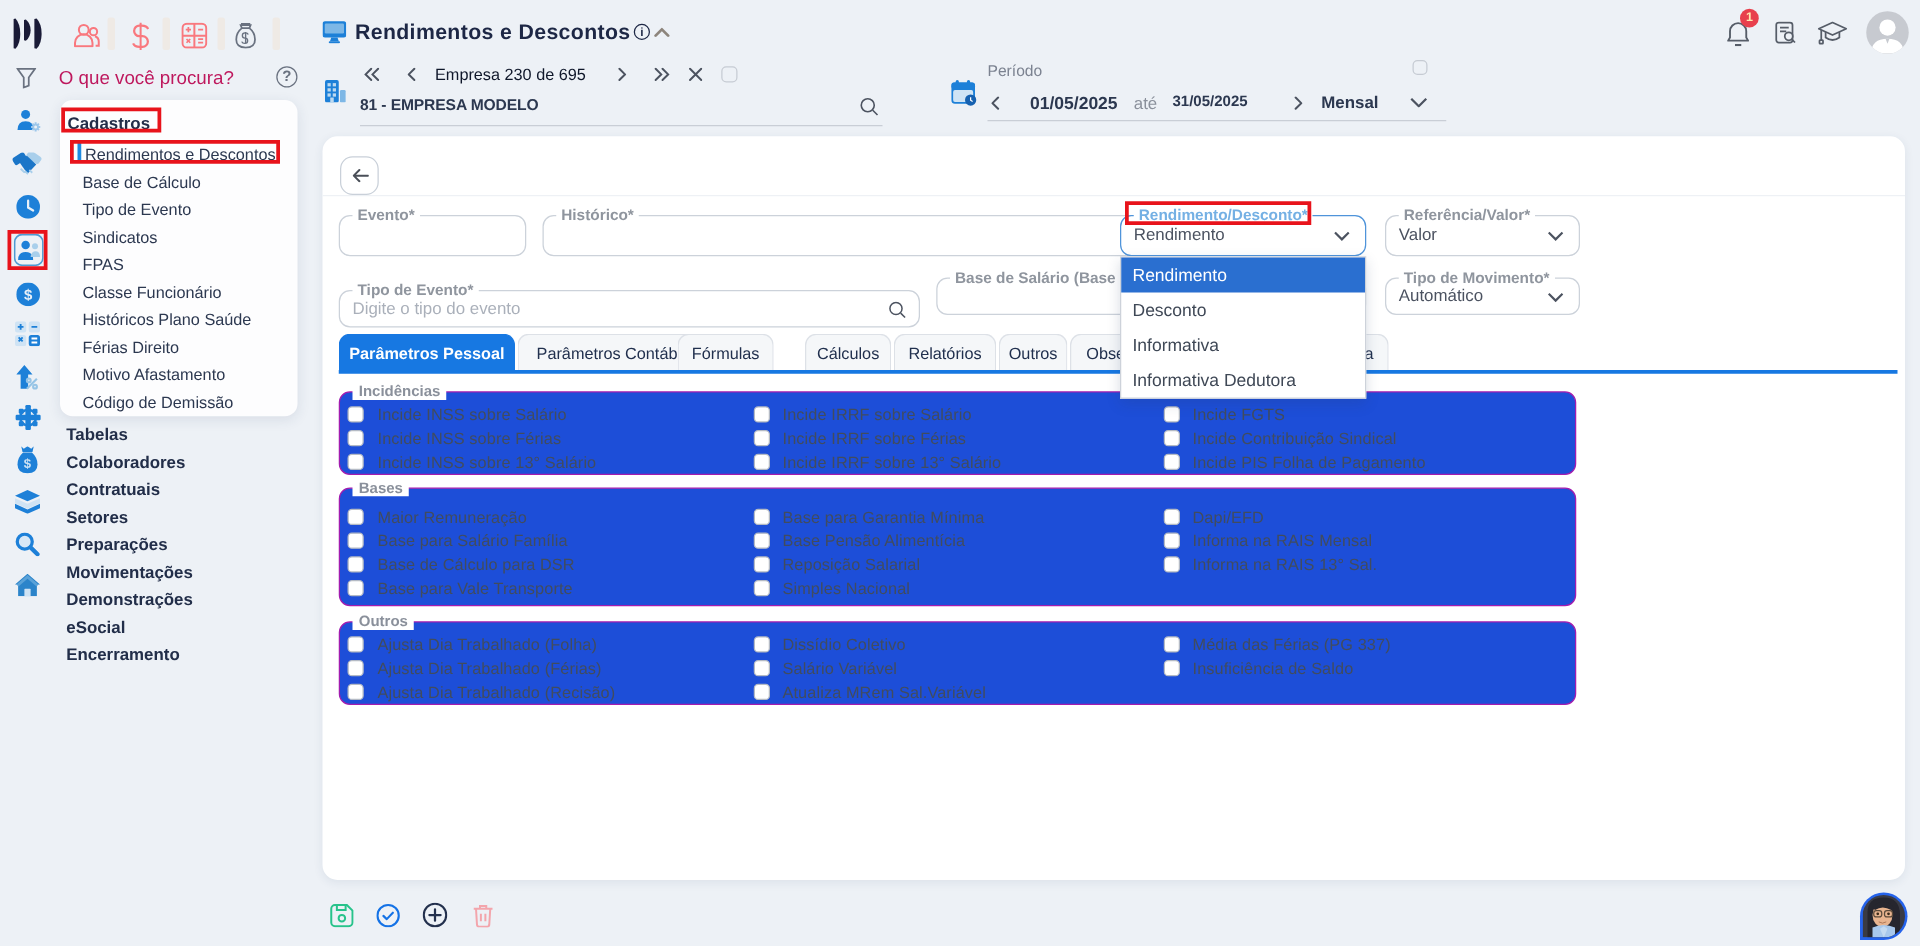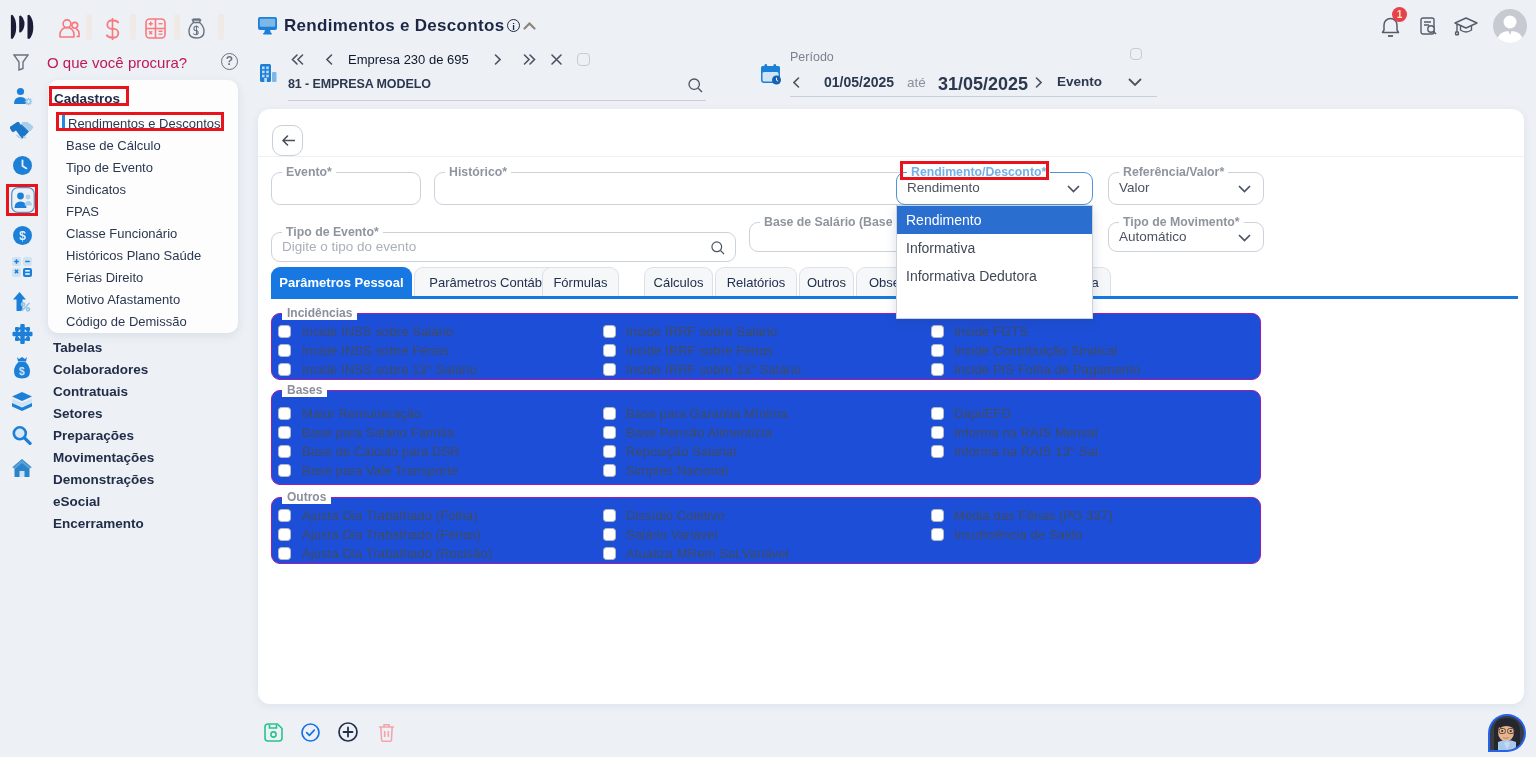--- a/index.html
+++ b/index.html
@@ -275,25 +275,25 @@
     <rect x="12.5" y="0" width="2.6" height="4.5" rx="1.3" fill="#1d80d8"></rect>
     <circle cx="15.5" cy="16" r="4.5" fill="#1661b0"></circle>
     <path d="M15.5 13.8 v2.4 l1.6 1" stroke="#fff" stroke-width="1" fill="none"></path>
   </svg>
   <div class="abs" style="left:790px; top:50px; font-size:12.5px; color:#7b8290;">Período</div>
   <svg class="abs" style="left:793px; top:77px;" width="7" height="11" viewBox="0 0 7 11" fill="none" stroke="#4c5360" stroke-width="1.6" stroke-linecap="round">
       <path d="M5.5 1 L1 5.5 5.5 10"></path>
     </svg>
   <div class="abs" style="left:824px; top:74px; font-size:14px; font-weight:bold; color:#2c3850;">01/05/2025</div>
   <div class="abs" style="left:907px; top:75px; font-size:13.5px; color:#8a909b;">até</div>
-  <div class="abs" style="left:938px; top:74px; font-size:18px; font-weight:bold; color:#2c3850;">31/05/2025</div>
+  <div class="abs" style="left:938px; top:74px; font-size:12px; font-weight:bold; color:#2c3850;">31/05/2025</div>
   <svg class="abs" style="left:1035px; top:77px;" width="7" height="11" viewBox="0 0 7 11" fill="none" stroke="#4c5360" stroke-width="1.6" stroke-linecap="round">
       <path d="M1.5 1 L6 5.5 1.5 10"></path>
     </svg>
-  <div class="abs" style="left:1057px; top:74px; font-size:13.5px; font-weight:bold; color:#2c3850;">Evento</div>
+  <div class="abs" style="left:1057px; top:74px; font-size:13.5px; font-weight:bold; color:#2c3850;">Mensal</div>
   <svg class="abs" style="left:1128px; top:78px;" width="14" height="8" viewBox="0 0 14 8" fill="none" stroke="#4c5360" stroke-width="1.8">
     <path d="M1 1 L7 7 13 1"></path>
   </svg>
   <div class="abs" style="left:1130px; top:48px; width:12px; height:12px; border:1.5px solid #c6cbd3; border-radius:4px; background:#edf1f6;"></div>
   <div class="abs" style="left:790px; top:96px; width:367px; height:1px; background:#c9ced6;"></div>
 </div>
 
 <div class="abs" id="maincard" style="left:258px; top:109px; width:1266px; height:595px; background:#fff; border-radius:12px; box-shadow:0 2px 8px rgba(40,60,100,0.08);"></div>
 <div id="cardcontent">
 
@@ -419,20 +419,21 @@
     <div class="cklabel" style="left:626px; top:546px;">Atualiza MRem Sal.Variável</div>
   <div class="chk" style="left:931px; top:509px;"></div>
     <div class="cklabel" style="left:954px; top:508px;">Média das Férias (PG 337)</div>
   <div class="chk" style="left:931px; top:528px;"></div>
     <div class="cklabel" style="left:954px; top:527px;">Insuficiência de Saldo</div>
 </div>
 
 <div id="dropdown">
   <div class="abs" style="left:896px; top:205px; width:197px; height:114px; background:#fff; border:1px solid #cdd2da; box-shadow:0 4px 10px rgba(40,60,100,0.18); z-index:30;">
     <div style="height:28px; background:#2a6fd0; color:#fff; font-size:14px; line-height:28px; padding-left:9px;">Rendimento</div>
+    <div style="height:28px; color:#3f4856; font-size:14px; line-height:28px; padding-left:9px;">Desconto</div>
     <div style="height:28px; color:#3f4856; font-size:14px; line-height:28px; padding-left:9px;">Informativa</div>
     <div style="height:28px; color:#3f4856; font-size:14px; line-height:28px; padding-left:9px;">Informativa Dedutora</div>
   </div>
 </div>
 
 <div id="bottomicons">
 
   <svg class="abs" style="left:264px; top:723px;" width="19" height="19" viewBox="0 0 19 19" fill="none" stroke="#27c38b" stroke-width="1.6">
     <path d="M1 4 a3 3 0 0 1 3 -3 h9.5 L18 5.5 V15 a3 3 0 0 1 -3 3 H4 a3 3 0 0 1 -3 -3 Z"></path>
     <path d="M5.5 1.5 v3.5 h7 v-3.5"></path>

